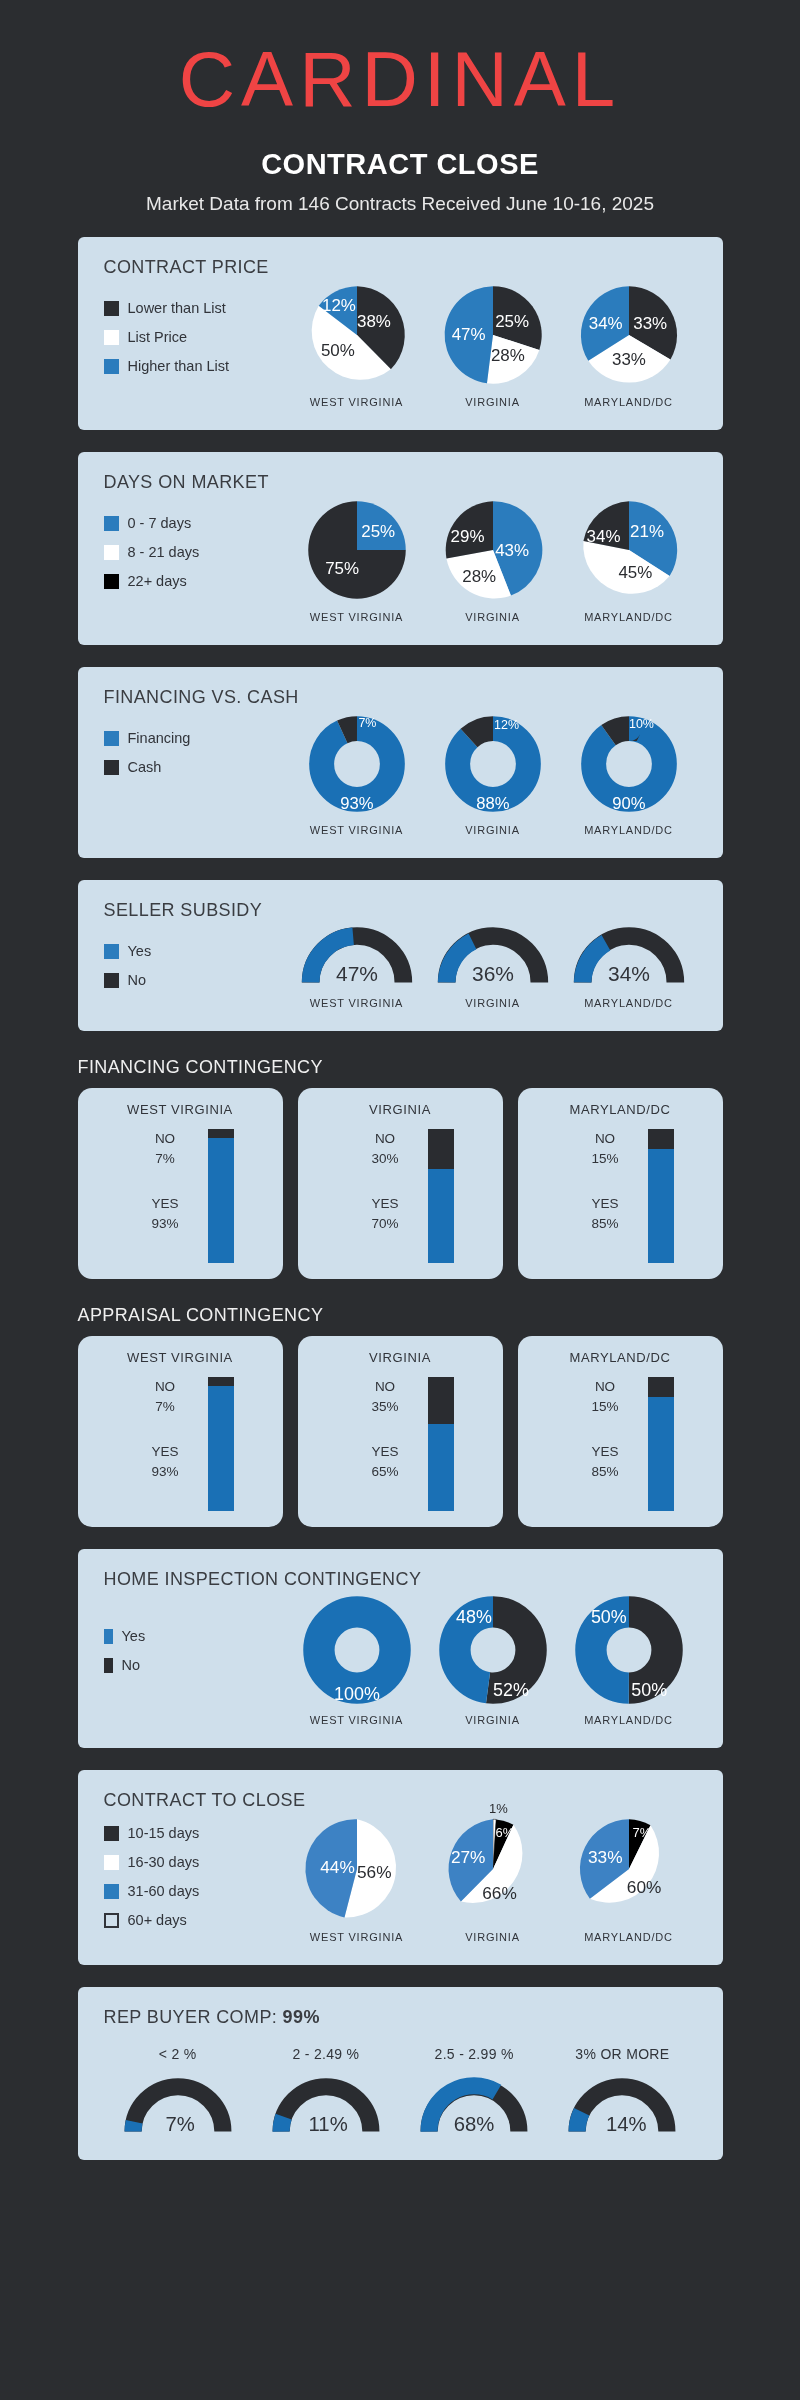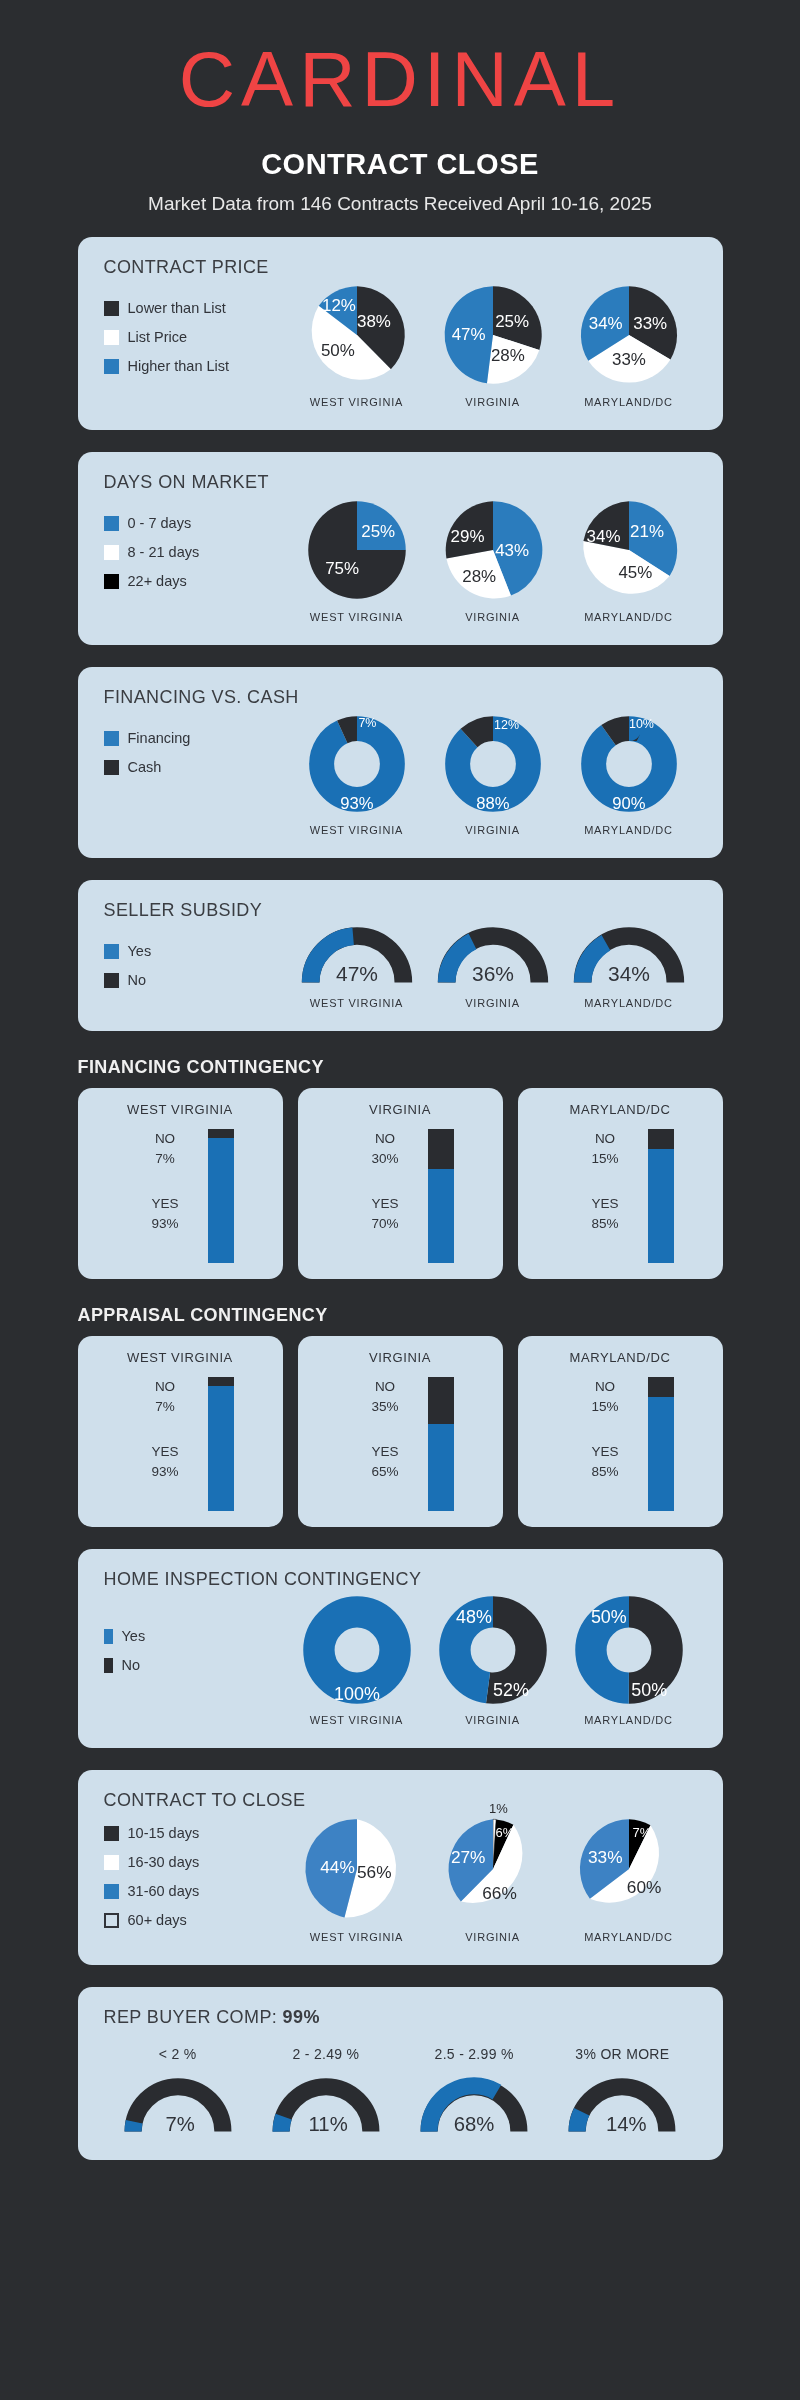--- a/index.html
+++ b/index.html
@@ -37,39 +37,39 @@
   .subtitle {
     color: #e8e8e8;
     font-size: 19px;
     font-weight: 300;
     margin-top: 12px;
   }
 
   
   .card {
     background: #cfdfeb;
-    border-radius: 14px;
+    border-radius: 6px;
     margin: 22px auto 0 auto;
     width: 645px;
     padding: 20px 26px 22px 26px;
     position: relative;
   }
   .card-title {
     color: #3a3d42;
     font-size: 18px;
     font-weight: 400;
     letter-spacing: 0.4px;
     margin-bottom: 4px;
   }
   .card-title b { font-weight: 700; }
 
   .outer-title {
     color: #f0f0f0;
     font-size: 18px;
-    font-weight: 700;
+    font-weight: 400;
     letter-spacing: 0.4px;
     width: 645px;
     margin: 26px auto 10px auto;
   }
 
   .row { display: flex; align-items: flex-start; }
 
   
   .legend { padding-top: 18px; width: 185px; flex: 0 0 185px; }
   .legend-item {
@@ -155,21 +155,21 @@
   }
 </style>
 </head>
 <body>
 
 <div class="header">
   <div class="logo">
     <div class="logo-main">CARDINAL</div>
   </div>
   <div class="main-title">CONTRACT CLOSE</div>
-  <div class="subtitle">Market Data from 146 Contracts Received April 10-16, 2025</div>
+  <div class="subtitle">Market Data from 146 Contracts Received June 10-16, 2025</div>
 </div>
 
 <div class="card">
   <div class="card-title">CONTRACT PRICE</div>
   <div class="row">
     <div class="legend">
       <div class="legend-item">
           <span class="swatch sw-dark"></span>
           <span>Lower than List</span>
         </div>

